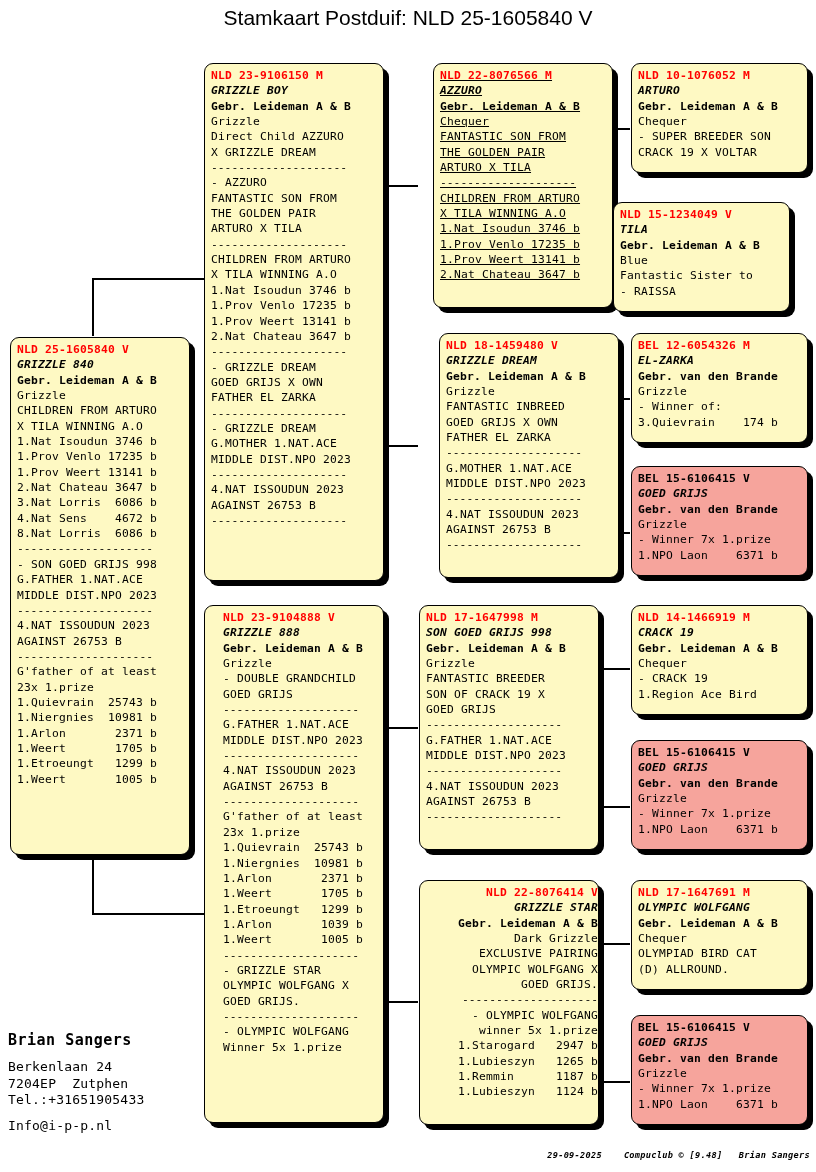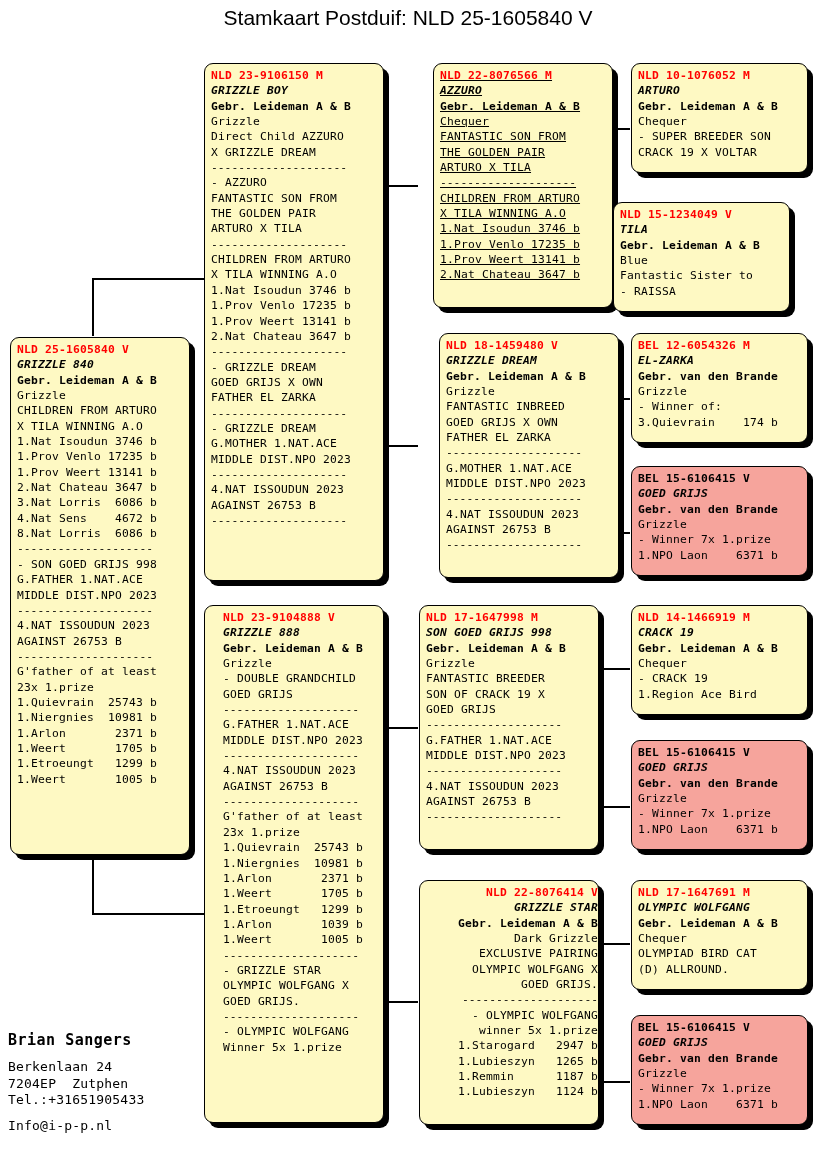--- a/index.html
+++ b/index.html
@@ -351,14 +351,17 @@
   <div class="breeder">
     <div class="bname">Brian Sangers</div>
     <div class="gap"></div>
     <div class="brow">Berkenlaan 24</div>
     <div class="brow">7204EP  Zutphen</div>
     <div class="brow">Tel.:+31651905433</div>
     <div class="gap"></div>
     <div class="brow">Info@i-p-p.nl</div>
   </div>
 
+  <div class="footer">
+    <span>29-09-2025</span><span>    </span><span>Compuclub © [9.48]</span><span>   </span><span>Brian Sangers</span>
+  </div>
 
 </div>
 
 </body></html>

